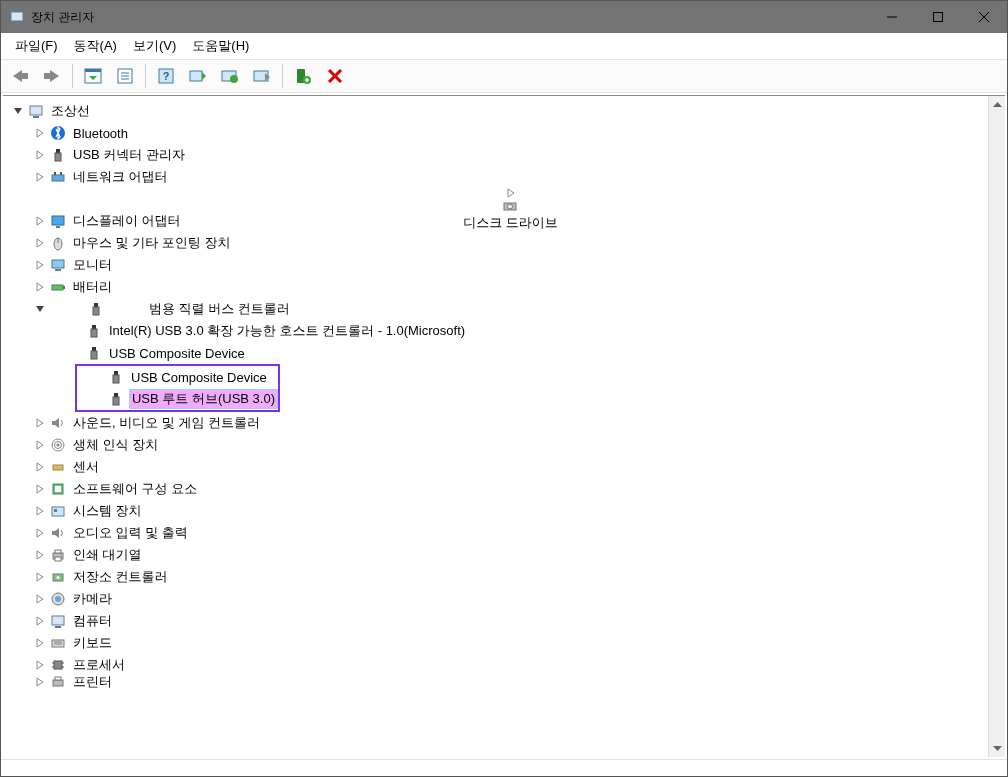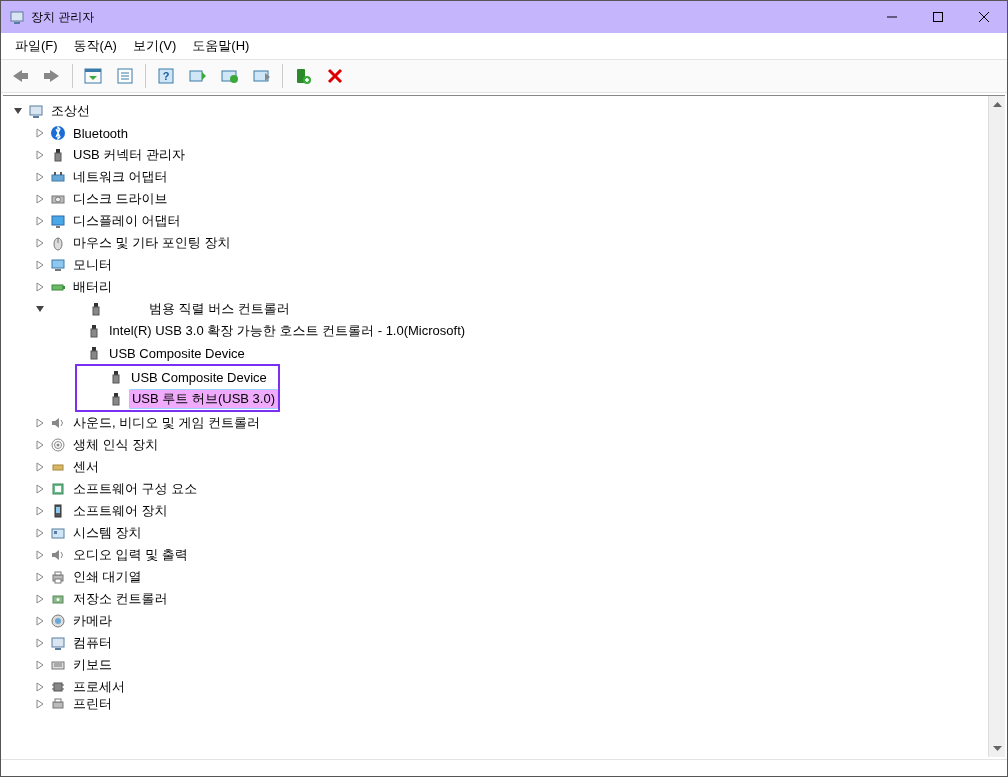--- a/index.html
+++ b/index.html
@@ -1,18 +1,18 @@
 <!DOCTYPE html>
 <html><head>
 <meta charset="utf-8">
 <style>
 * { margin:0; padding:0; box-sizing:border-box; font-family:"Malgun Gothic","Segoe UI",sans-serif; }
 body { background:#fff; overflow:hidden; }
 .window { width:1008px; height:777px; border:1px solid #555; display:flex; flex-direction:column; background:#fff; }
-.titlebar { height:32px; display:flex; align-items:center; padding:0 0 0 8px; background:#c4b5fd; }
+.titlebar { height:32px; display:flex; align-items:center; padding:0 0 0 8px; background:#737373; }
 .titlebar-icon { width:16px; height:16px; margin-right:6px; }
 .titlebar-text { font-size:12px; flex:0 0 auto; }
 .titlebar-spacer { flex:1; }
 .win-btn { width:46px; height:32px; display:flex; align-items:center; justify-content:center; }
 .win-btn svg { pointer-events:none; }
 .menubar { height:26px; display:flex; align-items:center; padding:0 6px; font-size:13px; }
 .menu-item { padding:2px 8px; }
 .toolbar { height:34px; border-top:1px solid #e3e3e3; border-bottom:1px solid #e3e3e3; background:#fafafa; display:flex; align-items:center; padding:0 4px; gap:2px; }
 .toolbar-btn { width:30px; height:28px; display:flex; align-items:center; justify-content:center; border:1px solid transparent; }
 .toolbar-sep { width:1px; height:24px; background:#ccc; margin:0 3px; }
@@ -190,21 +190,21 @@
             </span>
             <span class="node-icon">
               <svg width="16" height="16">
                 <rect x="2" y="6" width="12" height="6" fill="#6aa8d8" stroke="#3a7aa8"></rect>
                 <rect x="4" y="3" width="2" height="3" fill="#555"></rect>
                 <rect x="10" y="3" width="2" height="3" fill="#555"></rect>
               </svg>
             </span>
             <span class="node-label">네트워크 어댑터</span>
           </div>
-          <div class="node" style="padding-left: 26px;">
+          <div class="node" style="padding-left: 26px; flex-direction: column;">
             <span class="expander">
               <svg width="10" height="10">
                 <polygon points="2,1 8,5 2,9" fill="none" stroke="#888"></polygon>
               </svg>
             </span>
             <span class="node-icon">
               <svg width="16" height="16">
                 <rect x="2" y="5" width="12" height="7" fill="#bbb" stroke="#777"></rect>
                 <circle cx="8" cy="8.5" r="2.5" fill="#eee" stroke="#777"></circle>
               </svg>
@@ -380,34 +380,20 @@
             <span class="node-label">소프트웨어 구성 요소</span>
           </div>
           <div class="node" style="padding-left: 26px;">
             <span class="expander">
               <svg width="10" height="10">
                 <polygon points="2,1 8,5 2,9" fill="none" stroke="#888"></polygon>
               </svg>
             </span>
             <span class="node-icon">
               <svg width="16" height="16">
-                <rect x="5" y="2" width="6" height="12" fill="#555" stroke="#333"></rect>
-                <rect x="6" y="4" width="4" height="6" fill="#8cc8f0"></rect>
-              </svg>
-            </span>
-            <span class="node-label">소프트웨어 장치</span>
-          </div>
-          <div class="node" style="padding-left: 26px;">
-            <span class="expander">
-              <svg width="10" height="10">
-                <polygon points="2,1 8,5 2,9" fill="none" stroke="#888"></polygon>
-              </svg>
-            </span>
-            <span class="node-icon">
-              <svg width="16" height="16">
                 <rect x="2" y="4" width="12" height="9" fill="#cfe6f7" stroke="#5a7ca0"></rect>
                 <rect x="4" y="6" width="3" height="3" fill="#5a7ca0"></rect>
               </svg>
             </span>
             <span class="node-label">시스템 장치</span>
           </div>
           <div class="node" style="padding-left: 26px;">
             <span class="expander">
               <svg width="10" height="10">
                 <polygon points="2,1 8,5 2,9" fill="none" stroke="#888"></polygon>

